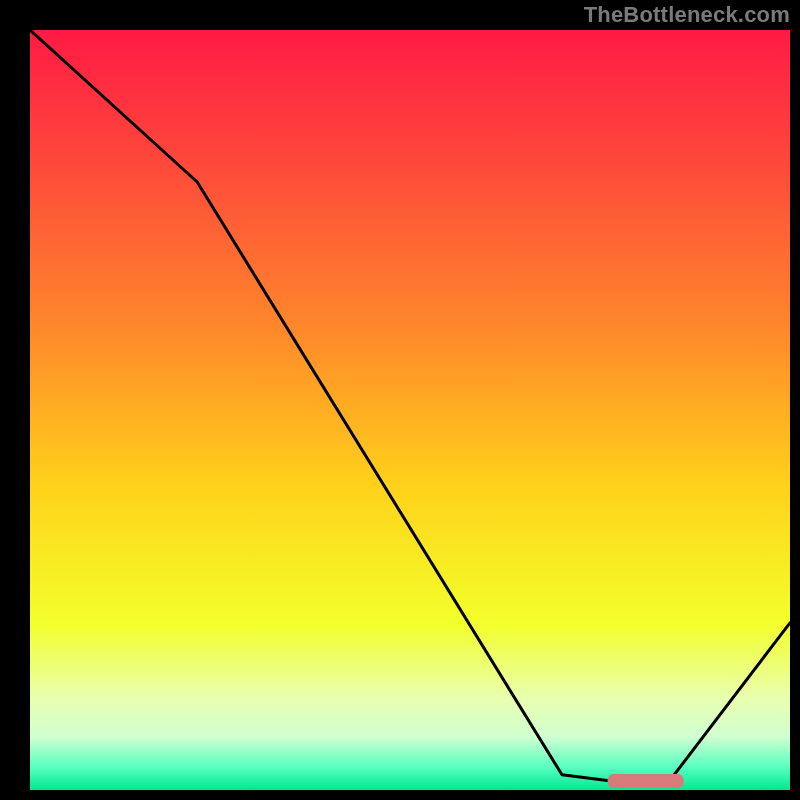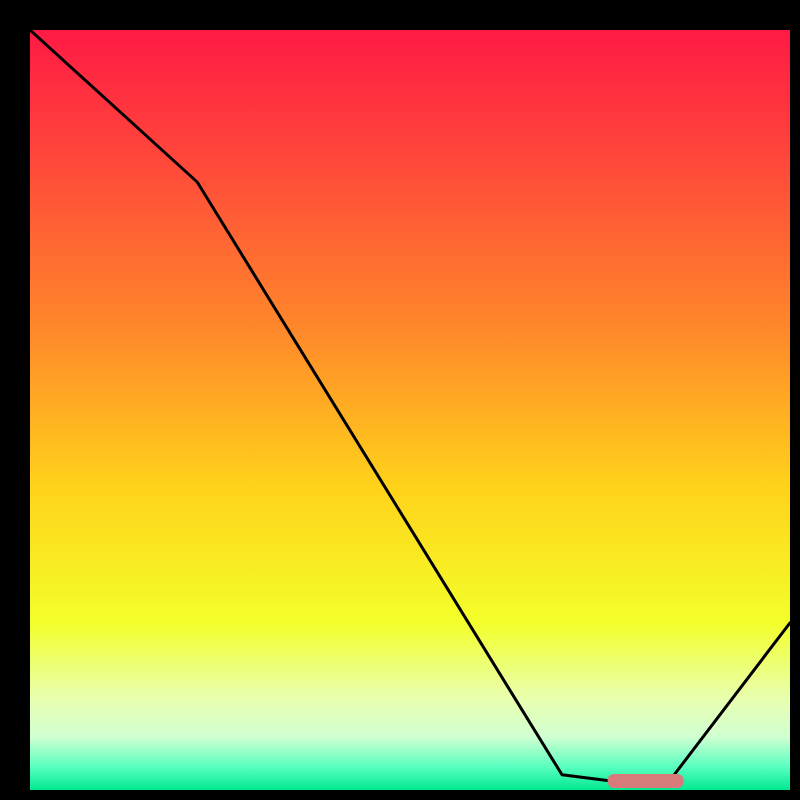--- a/index.html
+++ b/index.html
@@ -33,20 +33,21 @@
     width: 760px;
     height: 760px;
   }
   svg { display: block; }
 </style>
 </head>
 <body>
 
 <div class="frame">
 
+  <div class="watermark">TheBottleneck.com</div>
 
   <div class="plot-wrap">
     <svg id="chart-svg" width="760" height="760" viewBox="0 0 760 760" preserveAspectRatio="none">
       <defs>
         <linearGradient id="bg-grad" x1="0" y1="0" x2="0" y2="1">
             <stop offset="0.0%" stop-color="#ff1a44"></stop>
             <stop offset="18.0%" stop-color="#ff4a3a"></stop>
             <stop offset="40.0%" stop-color="#ff8a2a"></stop>
             <stop offset="60.0%" stop-color="#ffd21a"></stop>
             <stop offset="78.0%" stop-color="#f3ff2a"></stop>

